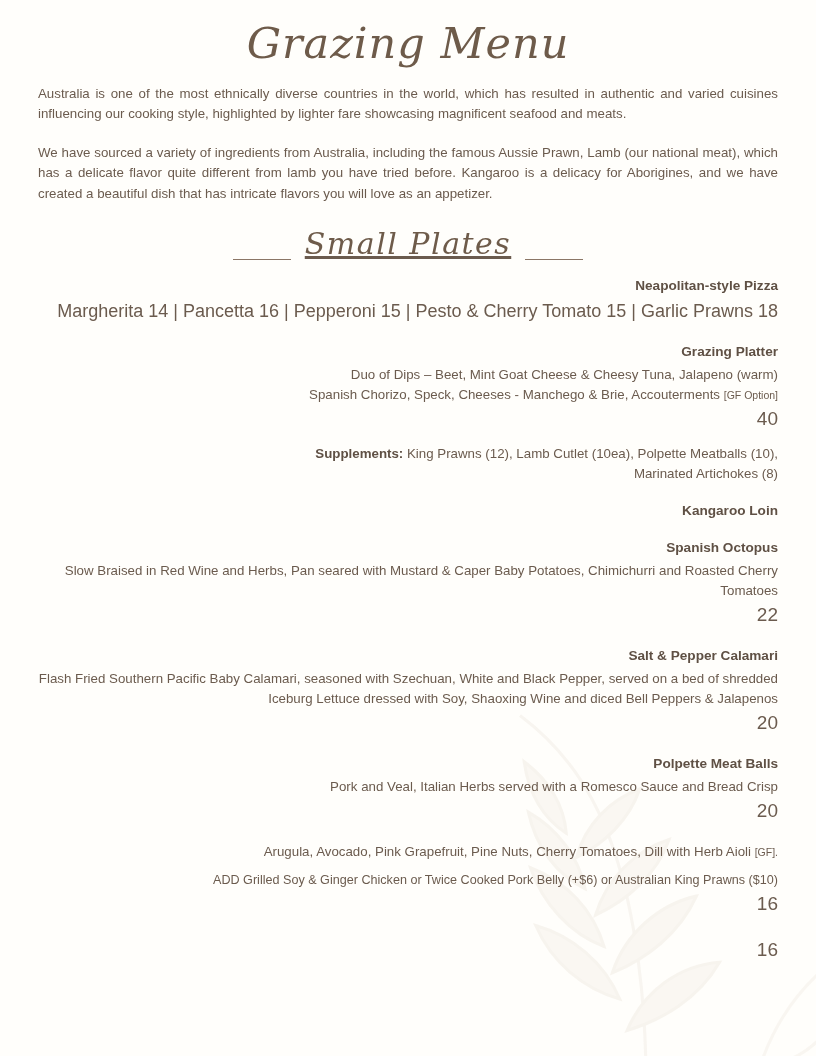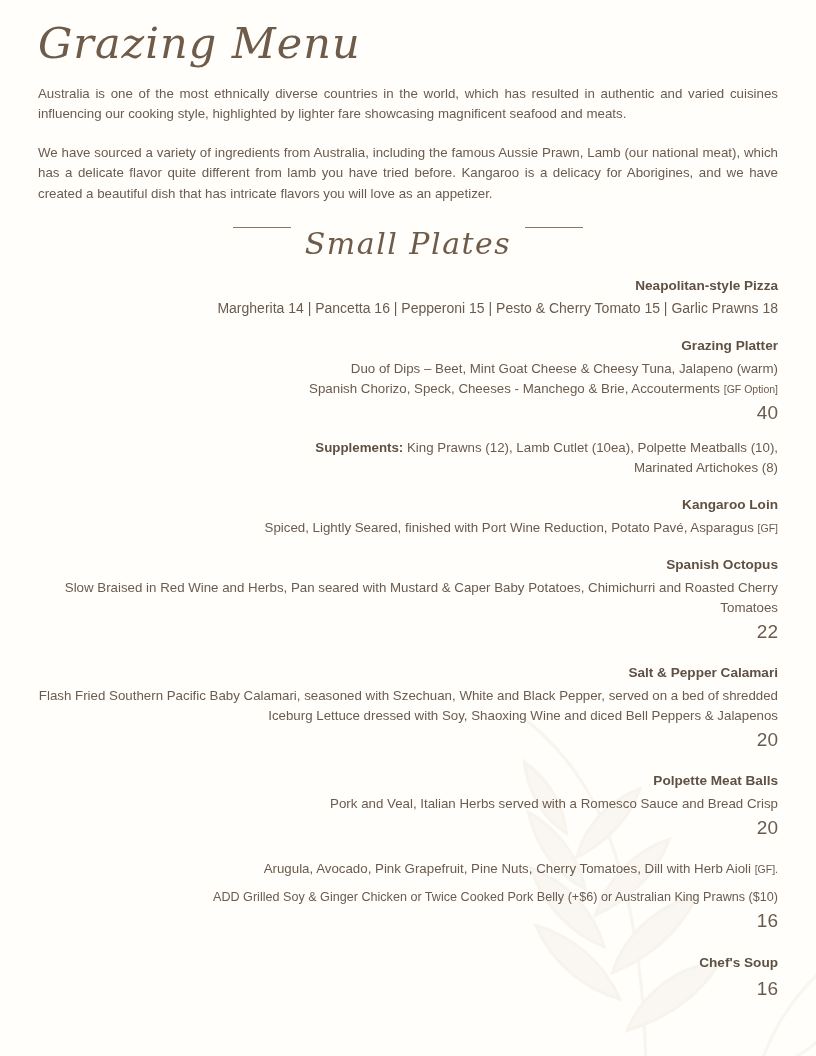--- a/index.html
+++ b/index.html
@@ -31,21 +31,21 @@
     opacity: 0.35;
     pointer-events: none;
     z-index: 0;
   }
   .content {
     position: relative;
     z-index: 1;
   }
 
   .menu-title {
-    text-align: left;
+    text-align: center;
     font-family: "DejaVu Serif", serif;
     font-style: italic;
     font-weight: 400;
     font-size: 43px;
     letter-spacing: 1px;
     color: #6e5b4a;
     margin: 18px 0 14px 0;
     line-height: 1.2;
   }
 
@@ -55,24 +55,25 @@
     color: #6b5b4e;
     text-align: justify;
     margin: 0 0 14px 0;
   }
   .intro.second {
     margin-top: 18px;
   }
 
   .section-head {
     display: flex;
-    align-items: flex-start;
+    align-items: flex-end;
     justify-content: center;
     gap: 14px;
     margin: 22px 0 16px 0;
+    text-decoration: underline;
   }
   .section-head .rule {
     height: 1px;
     background: #8b7666;
     width: 58px;
     display: block;
   }
   .section-head .section-title {
     font-family: "DejaVu Serif", serif;
     font-style: italic;
@@ -118,21 +119,21 @@
   .supplements b {
     color: #5f5044;
   }
   .add-line {
     font-size: 12.6px;
     color: #6b5b4e;
     line-height: 1.5;
     margin-top: 9px;
   }
   .pizza-line {
-    font-size: 14px;
+    font-size: 18px;
     color: #6b5b4e;
     line-height: 1.5;
   }
 </style>
 </head>
 <body>
 
 <div class="page">
 
   <svg class="watermark" viewBox="0 0 400 400">
@@ -181,24 +182,20 @@
         <b>Supplements:</b>
         <span>King Prawns (12), Lamb Cutlet (10ea), Polpette Meatballs (10),</span>
       </div>
       <div class="supplements" style="margin-top:0">
         <span>Marinated Artichokes (8)</span>
       </div>
     </div>
 
     <div class="item">
       <div class="item-name">Kangaroo Loin</div>
-      <div class="item-desc">
-        <span>Spiced, Lightly Seared, finished with Port Wine Reduction, Potato Pavé, Asparagus</span>
-        <span class="tag">[GF]</span>
-      </div>
     </div>
 
     <div class="item">
       <div class="item-name">Spanish Octopus</div>
       <div class="item-desc">Slow Braised in Red Wine and Herbs, Pan seared with Mustard &amp; Caper Baby Potatoes, Chimichurri and Roasted Cherry Tomatoes</div>
       <div class="item-price">22</div>
     </div>
 
     <div class="item">
       <div class="item-name">Salt &amp; Pepper Calamari</div>
@@ -215,18 +212,17 @@
     <div class="item">
       <div class="item-desc">
         <span>Arugula, Avocado, Pink Grapefruit, Pine Nuts, Cherry Tomatoes, Dill with Herb Aioli</span>
         <span class="tag">[GF].</span>
       </div>
       <div class="add-line">ADD Grilled Soy &amp; Ginger Chicken or Twice Cooked Pork Belly (+$6) or Australian King Prawns ($10)</div>
       <div class="item-price">16</div>
     </div>
 
     <div class="item">
-      <div class="item-name">Chef's Soup</div>
       <div class="item-price">16</div>
     </div>
 
   </div>
 </div>
 
 </body></html>

